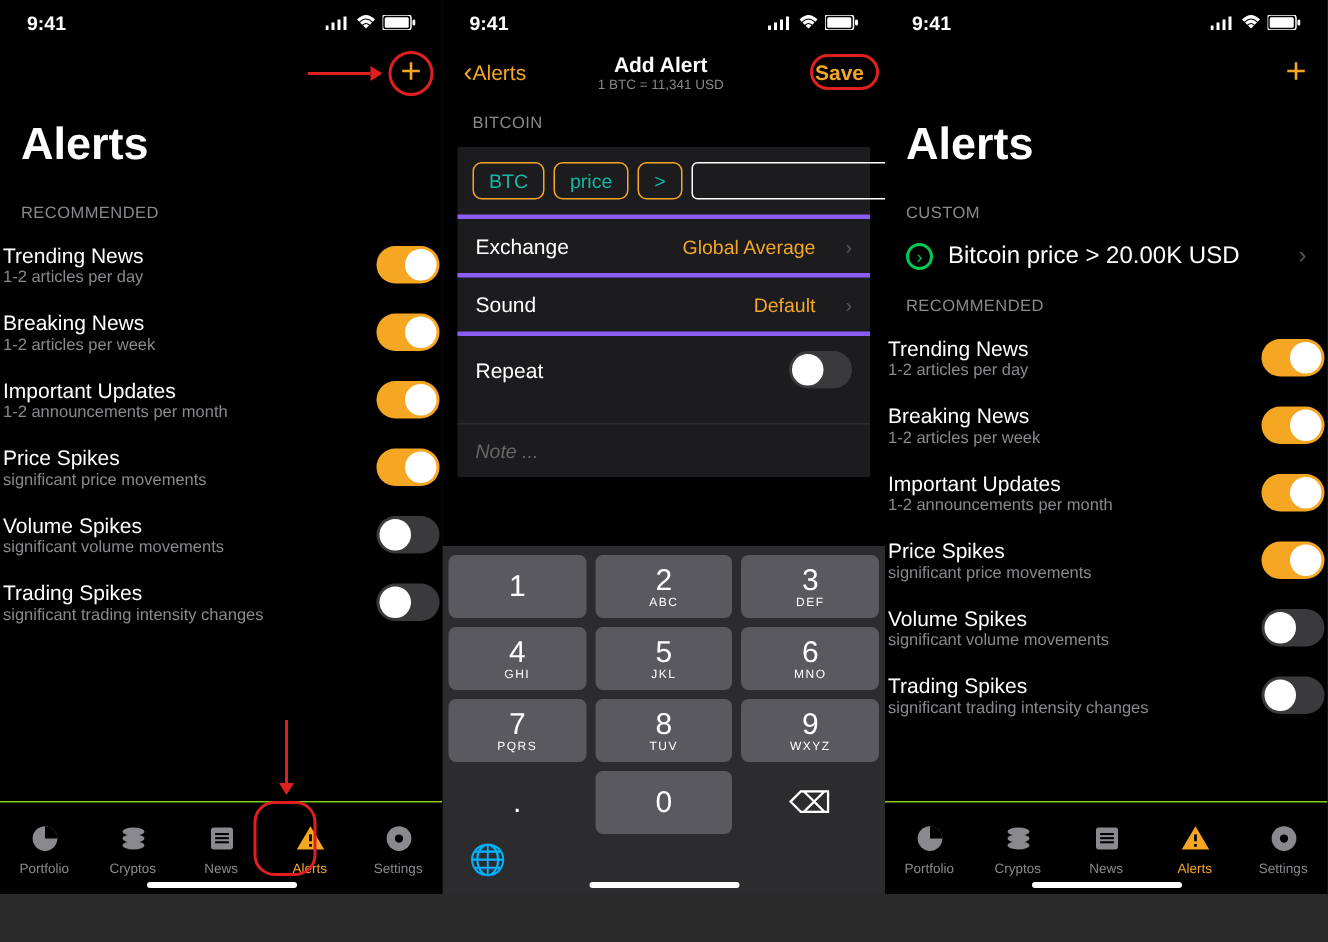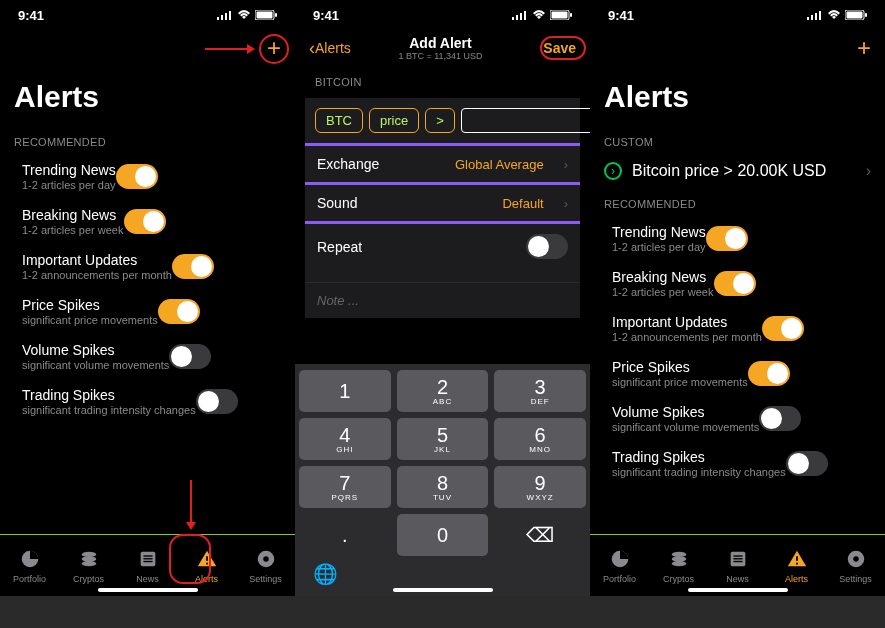--- a/index.html
+++ b/index.html
@@ -38,22 +38,22 @@
   .big-title {
     font-size: 30px; font-weight: 700;
     padding: 14px 14px 12px;
   }
   .section-header {
     font-size: 11px; color: #8a8a8e; letter-spacing: 0.3px;
     padding: 10px 14px 6px;
   }
   .list { display: flex; flex-direction: column; padding-bottom: 8px; }
   .row {
-    display: flex; align-items: center;
-    padding: 8px 22px;
+    display: flex; justify-content: space-between; align-items: center;
+    padding: 8px 2px;
     min-height: 42px;
   }
   .row .txt { display: flex; flex-direction: column; }
   .row .title { font-size: 14px; color: #fff; }
   .row .sub { font-size: 11px; color: #8a8a8e; margin-top: 1px; }
   .switch {
     width: 42px; height: 25px; border-radius: 13px;
     position: relative;
   }
   .switch.on { background: #f5a623; }
@@ -92,21 +92,21 @@
   .arrow-marker { position: absolute; pointer-events: none; }
   .plus { color: #f5a623; font-size: 24px; font-weight: 300; }
   
   .form-card {
     background: #1c1c1e;
     margin: 4px 10px 0;
     border-radius: 0;
   }
   .chip-row { display: flex; gap: 6px; padding: 10px 10px; align-items: center; }
   .chip {
-    border: 1px solid #f5a623; color: #bef264;
+    border: 1px solid #f5a623; color: #14b8a6;
     padding: 4px 10px; border-radius: 6px; font-size: 13px;
     background: transparent;
   }
   .price-input {
     flex: 1; border: 1px solid #fff; color: #fff; background: transparent;
     padding: 4px 8px; border-radius: 4px; text-align: right; font-size: 13px;
   }
   .form-row {
     display: flex; justify-content: space-between; align-items: center;
     padding: 10px 12px;

